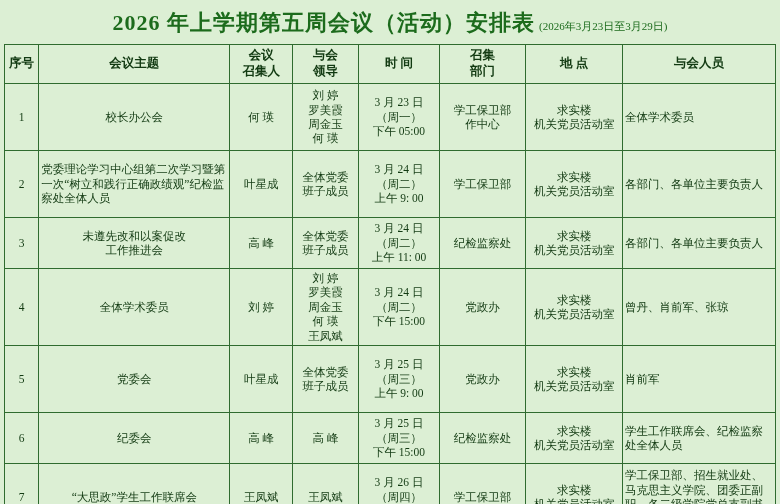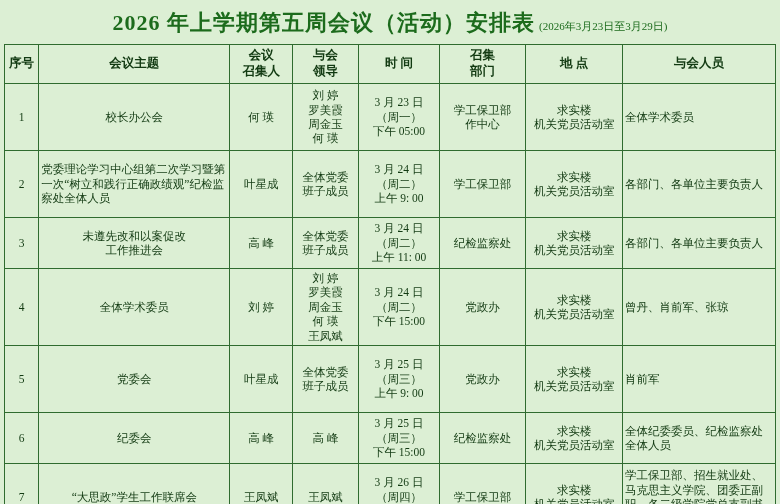--- a/index.html
+++ b/index.html
@@ -207,21 +207,21 @@
         <td>6</td>
         <td>纪委会</td>
         <td>高 峰</td>
         <td class="nowrapline">高 峰</td>
         <td class="nowrapline">3 月 25 日
 （周三）
 下午 15:00</td>
         <td class="nowrapline">纪检监察处</td>
         <td class="nowrapline">求实楼
 机关党员活动室</td>
-        <td class="left">全体纪委委员、纪检监察处全体人员</td>
+        <td class="left">学生工作联席会、纪检监察处全体人员</td>
       </tr>
 
       <tr>
         <td class="tall">7</td>
         <td class="tall">“大思政”学生工作联席会</td>
         <td class="tall">王凤斌</td>
         <td class="tall nowrapline">王凤斌</td>
         <td class="tall nowrapline">3 月 26 日
 （周四）
 下午 15:00</td>

